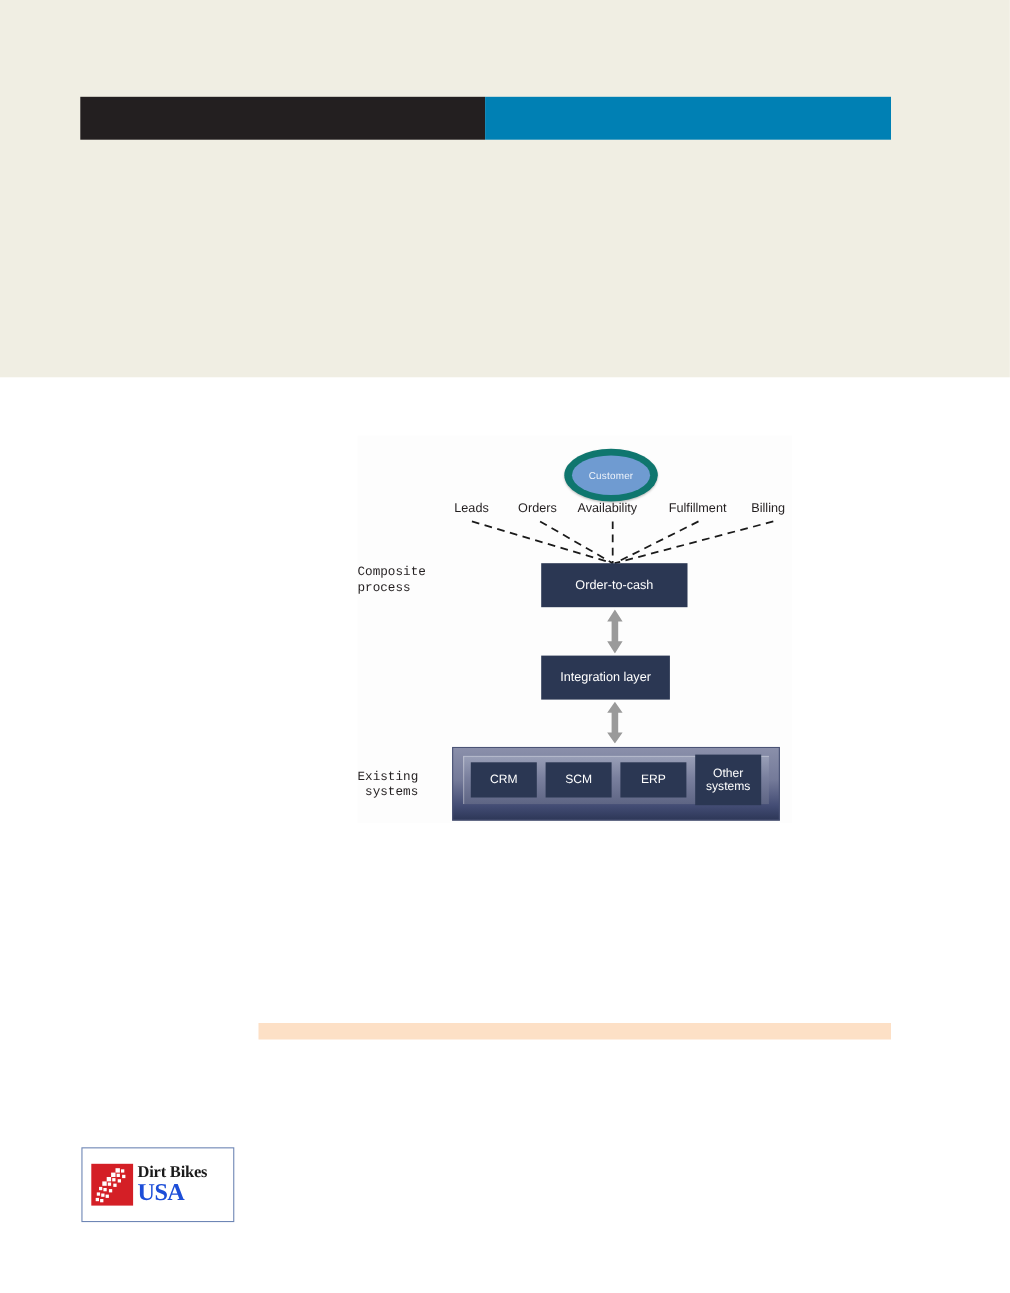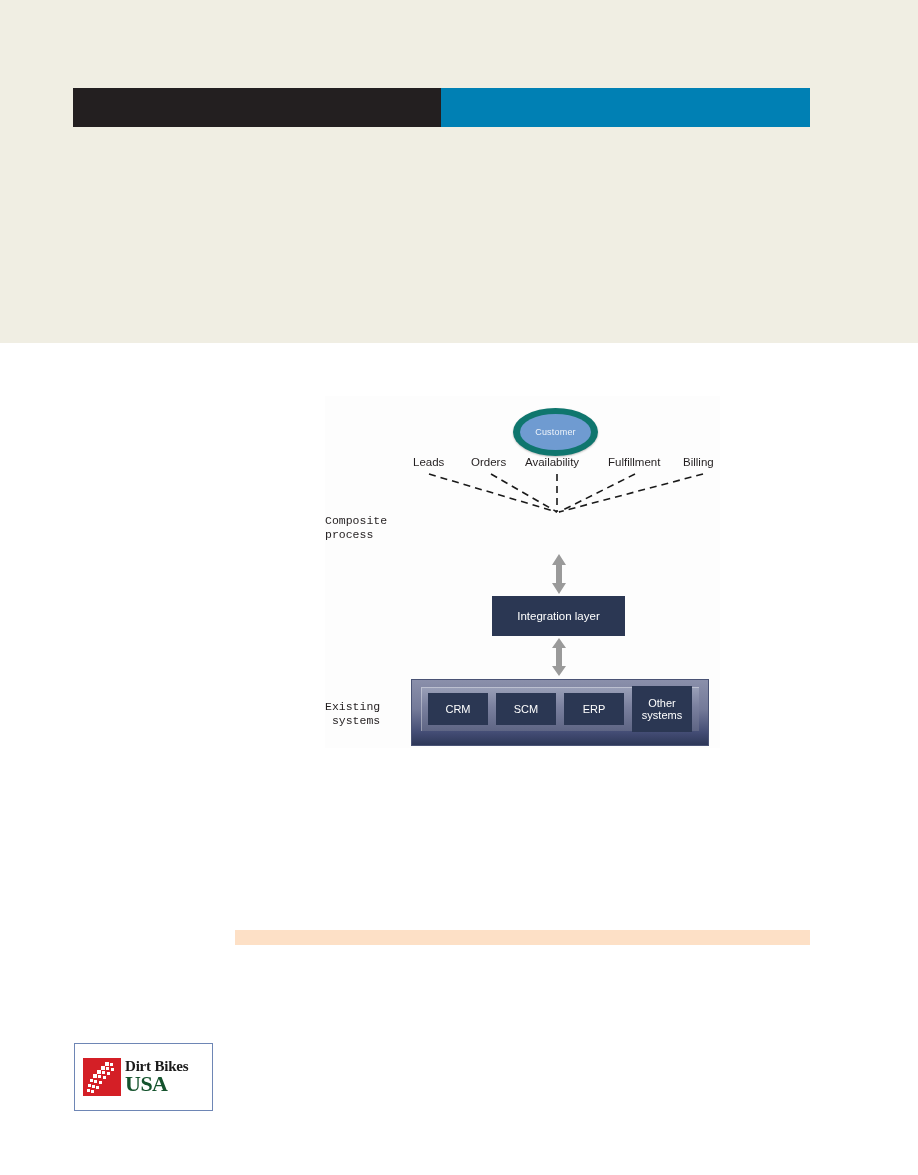--- a/index.html
+++ b/index.html
@@ -128,21 +128,21 @@
   }
   .box-order {
     left: 167px;
     top: 116px;
     width: 133px;
     height: 40px;
   }
   .box-integration {
     left: 167px;
     top: 200px;
-    width: 133px;
+    width: 117px;
     height: 40px;
   }
 
   
   .dbl-arrow {
     position: absolute;
     left: 226px;
     width: 16px;
   }
   .arrow-1 { top: 158px; height: 40px; }
@@ -236,21 +236,21 @@
     font-family: "Liberation Serif", serif;
     font-weight: bold;
     font-size: 15px;
     color: #1a1a1a;
     letter-spacing: -0.2px;
   }
   .logo-line2 {
     font-family: "Liberation Serif", serif;
     font-weight: bold;
     font-size: 22px;
-    color: #14532d;
+    color: #1d4ed8;
     letter-spacing: -0.5px;
     margin-top: -1px;
   }
 </style>
 </head>
 <body>
 
 <div class="page">
 
   <div class="top-band">
@@ -282,20 +282,21 @@
     <svg class="lines-svg" viewBox="0 0 395 352">
       <g stroke="#1a1a1a" stroke-width="1.6" stroke-dasharray="7,5" fill="none">
         <line x1="104" y1="78" x2="232" y2="116"></line>
         <line x1="166" y1="78" x2="232" y2="116"></line>
         <line x1="232" y1="78" x2="232" y2="116"></line>
         <line x1="310" y1="78" x2="234" y2="116"></line>
         <line x1="378" y1="78" x2="234" y2="116"></line>
       </g>
     </svg>
 
+    <div class="navy-box box-order">Order-to-cash</div>
     <div class="navy-box box-integration">Integration layer</div>
 
     <svg class="dbl-arrow arrow-1" viewBox="0 0 16 40">
       <polygon points="8,0 15,11 11,11 11,29 15,29 8,40 1,29 5,29 5,11 1,11" fill="#9a9a9a"></polygon>
     </svg>
     <svg class="dbl-arrow arrow-2" viewBox="0 0 16 38">
       <polygon points="8,0 15,10 11,10 11,28 15,28 8,38 1,28 5,28 5,10 1,10" fill="#9a9a9a"></polygon>
     </svg>
 
     <div class="sys-container">

